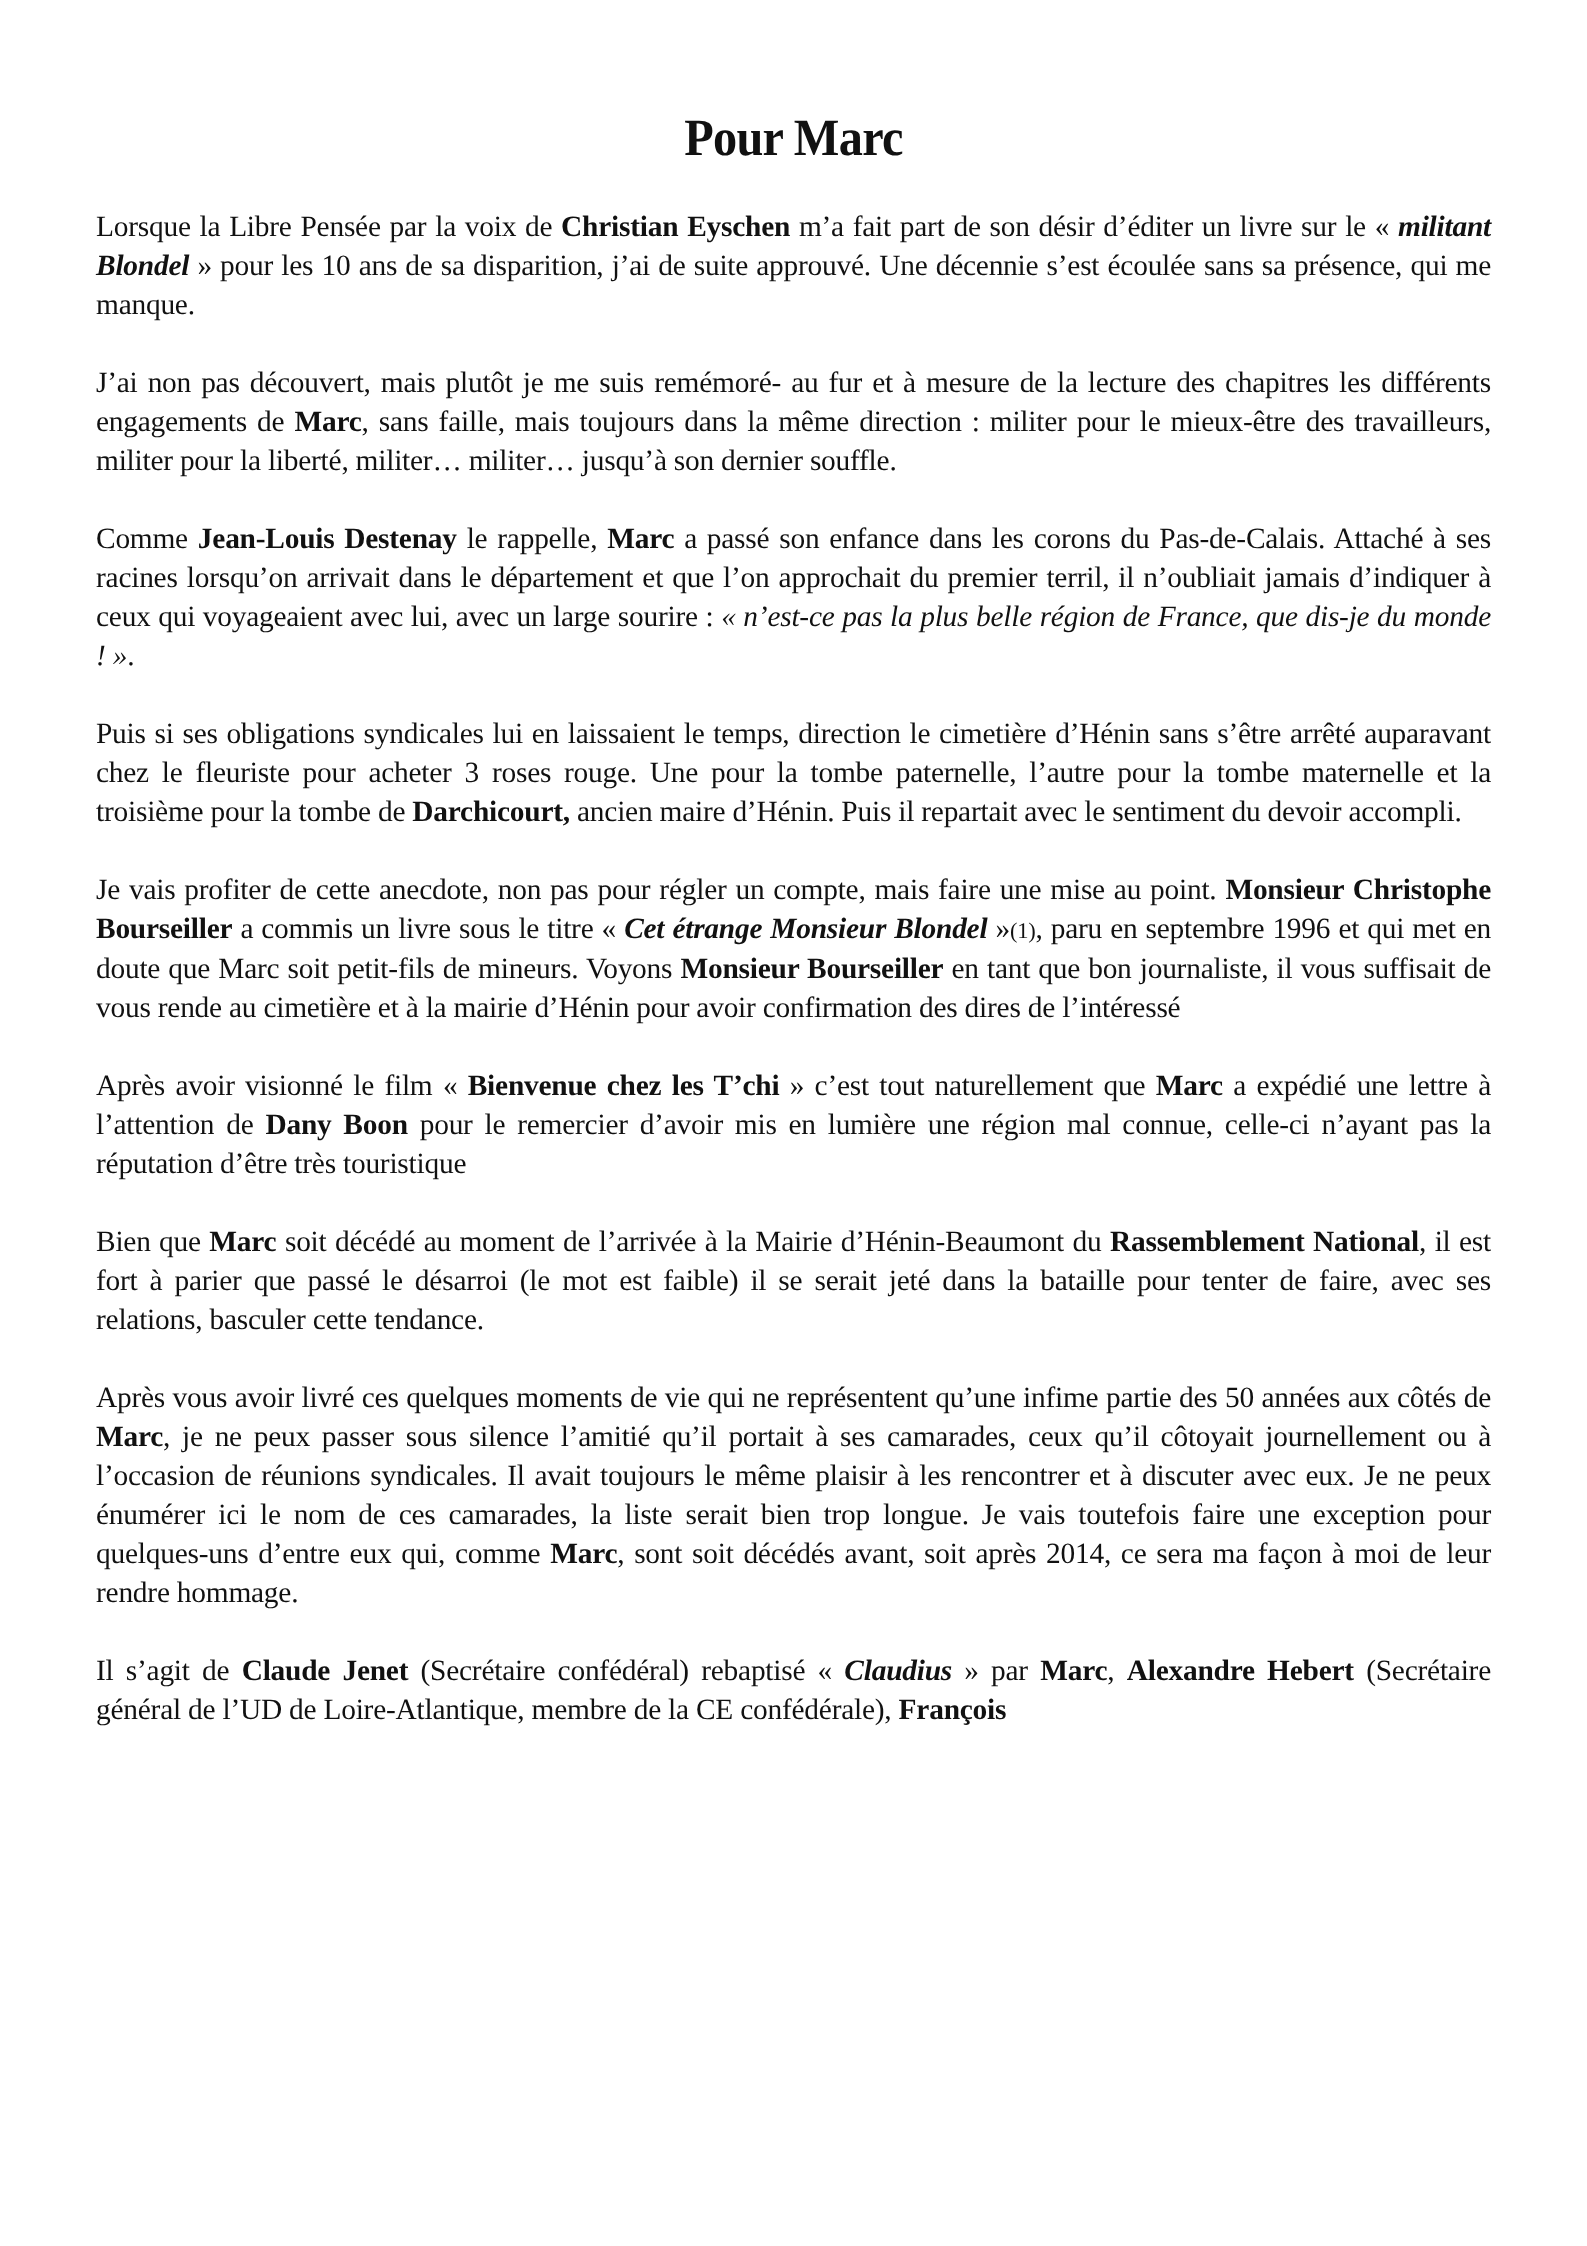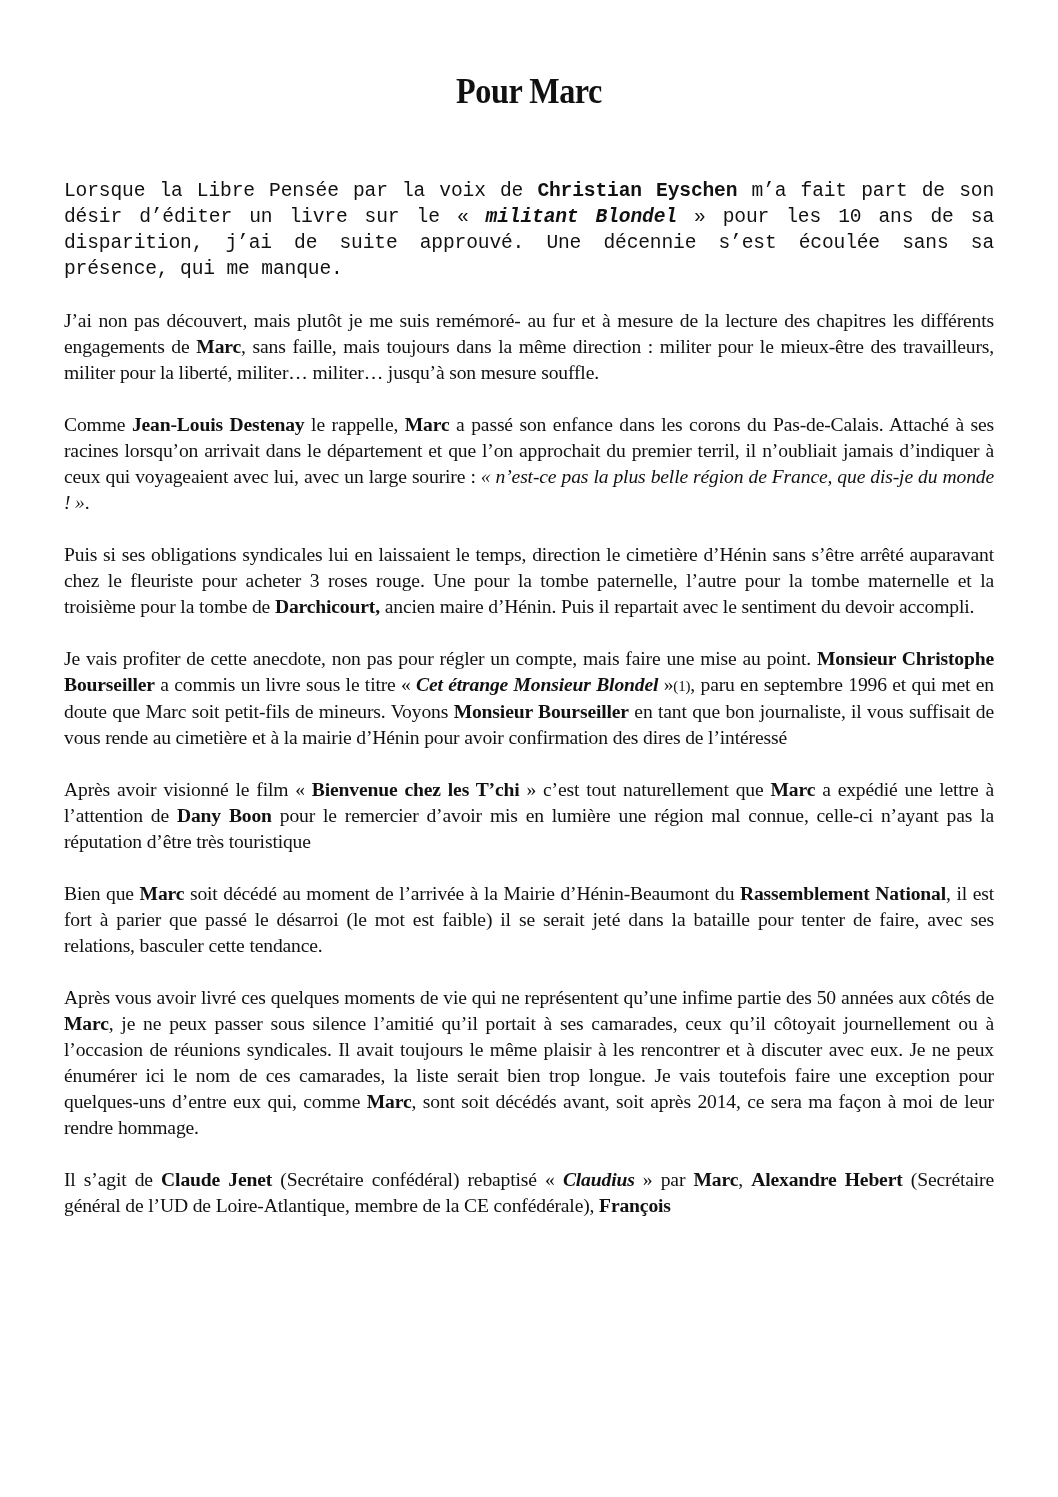--- a/index.html
+++ b/index.html
@@ -25,31 +25,31 @@
       letter-spacing: -0.5px;
       transform: scaleX(0.92);
     }
     p {
       font-size: 19.6px;
       line-height: 26px;
       text-align: justify;
       margin: 0 0 26px 0;
       letter-spacing: -0.15px;
     }
-    .first { margin-top: 66px; font-family: Liberation Mono, monospace; }
+    .first { margin-top: 27px; }
     .small { font-size: 15px; }
   </style>
 </head>
 <body>
 
 <div class="page">
   <h1>Pour Marc</h1>
   <div id="body-text">
       <p class="first"><span>Lorsque la Libre Pensée par la voix de </span><span style="font-weight: bold;">Christian Eyschen</span><span> m’a fait part de son désir d’éditer un livre sur le « </span><span style="font-weight: bold; font-style: italic;">militant Blondel</span><span> » pour les 10 ans de sa disparition, j’ai de suite approuvé. Une décennie s’est écoulée sans sa présence, qui me manque.</span></p>
-      <p><span>J’ai non pas découvert, mais plutôt je me suis remémoré- au fur et à mesure de la lecture des chapitres les différents engagements de </span><span style="font-weight: bold;">Marc</span><span>, sans faille, mais toujours dans la même direction : militer pour le mieux-être des travailleurs, militer pour la liberté, militer… militer… jusqu’à son mesure souffle.</span></p>
+      <p><span>J’ai non pas découvert, mais plutôt je me suis remémoré- au fur et à mesure de la lecture des chapitres les différents engagements de </span><span style="font-weight: bold;">Marc</span><span>, sans faille, mais toujours dans la même direction : militer pour le mieux-être des travailleurs, militer pour la liberté, militer… militer… jusqu’à son dernier souffle.</span></p>
       <p><span>Comme </span><span style="font-weight: bold;">Jean-Louis Destenay</span><span> le rappelle, </span><span style="font-weight: bold;">Marc</span><span> a passé son enfance dans les corons du Pas-de-Calais. Attaché à ses racines lorsqu’on arrivait dans le département et que l’on approchait du premier terril, il n’oubliait jamais d’indiquer à ceux qui voyageaient avec lui, avec un large sourire : </span><span style="font-style: italic;">« n’est-ce pas la plus belle région de France, que dis-je du monde ! »</span><span>.</span></p>
       <p><span>Puis si ses obligations syndicales lui en laissaient le temps, direction le cimetière d’Hénin sans s’être arrêté auparavant chez le fleuriste pour acheter 3 roses rouge. Une pour la tombe paternelle, l’autre pour la tombe maternelle et la troisième pour la tombe de </span><span style="font-weight: bold;">Darchicourt,</span><span> ancien maire d’Hénin. Puis il repartait avec le sentiment du devoir accompli.</span></p>
       <p><span>Je vais profiter de cette anecdote, non pas pour régler un compte, mais faire une mise au point. </span><span style="font-weight: bold;">Monsieur Christophe Bourseiller</span><span> a commis un livre sous le titre « </span><span style="font-weight: bold; font-style: italic;">Cet étrange Monsieur Blondel</span><span> »</span><span class="small">(1)</span><span>, paru en septembre 1996 et qui met en doute que Marc soit petit-fils de mineurs. Voyons </span><span style="font-weight: bold;">Monsieur Bourseiller</span><span> en tant que bon journaliste, il vous suffisait de vous rende au cimetière et à la mairie d’Hénin pour avoir confirmation des dires de l’intéressé</span></p>
       <p><span>Après avoir visionné le film « </span><span style="font-weight: bold;">Bienvenue chez les T’chi</span><span> » c’est tout naturellement que </span><span style="font-weight: bold;">Marc</span><span> a expédié une lettre à l’attention de </span><span style="font-weight: bold;">Dany Boon</span><span> pour le remercier d’avoir mis en lumière une région mal connue, celle-ci n’ayant pas la réputation d’être très touristique</span></p>
       <p><span>Bien que </span><span style="font-weight: bold;">Marc</span><span> soit décédé  au moment de l’arrivée à la Mairie d’Hénin-Beaumont du </span><span style="font-weight: bold;">Rassemblement National</span><span>, il est fort à parier que passé le désarroi (le mot est faible) il se serait jeté dans la bataille pour tenter de faire, avec ses relations, basculer cette tendance.</span></p>
       <p><span>Après vous avoir livré ces quelques moments de vie qui ne représentent qu’une infime partie des 50 années aux côtés de </span><span style="font-weight: bold;">Marc</span><span>, je ne peux passer sous silence l’amitié qu’il portait à ses camarades, ceux qu’il côtoyait journellement ou à l’occasion de réunions syndicales. Il avait toujours le même plaisir à les rencontrer et à discuter avec eux. Je ne peux énumérer ici le nom de ces camarades, la liste serait bien trop longue. Je vais toutefois faire une exception pour quelques-uns d’entre eux qui, comme </span><span style="font-weight: bold;">Marc</span><span>, sont soit décédés avant, soit après 2014, ce sera ma façon à moi de leur rendre hommage.</span></p>
       <p><span>Il s’agit de </span><span style="font-weight: bold;">Claude Jenet</span><span> (Secrétaire confédéral) rebaptisé « </span><span style="font-weight: bold; font-style: italic;">Claudius</span><span> » par </span><span style="font-weight: bold;">Marc</span><span>, </span><span style="font-weight: bold;">Alexandre Hebert</span><span> (Secrétaire général de l’UD de Loire-Atlantique, membre de la CE confédérale), </span><span style="font-weight: bold;">François</span></p>
     </div>
 </div>
 

